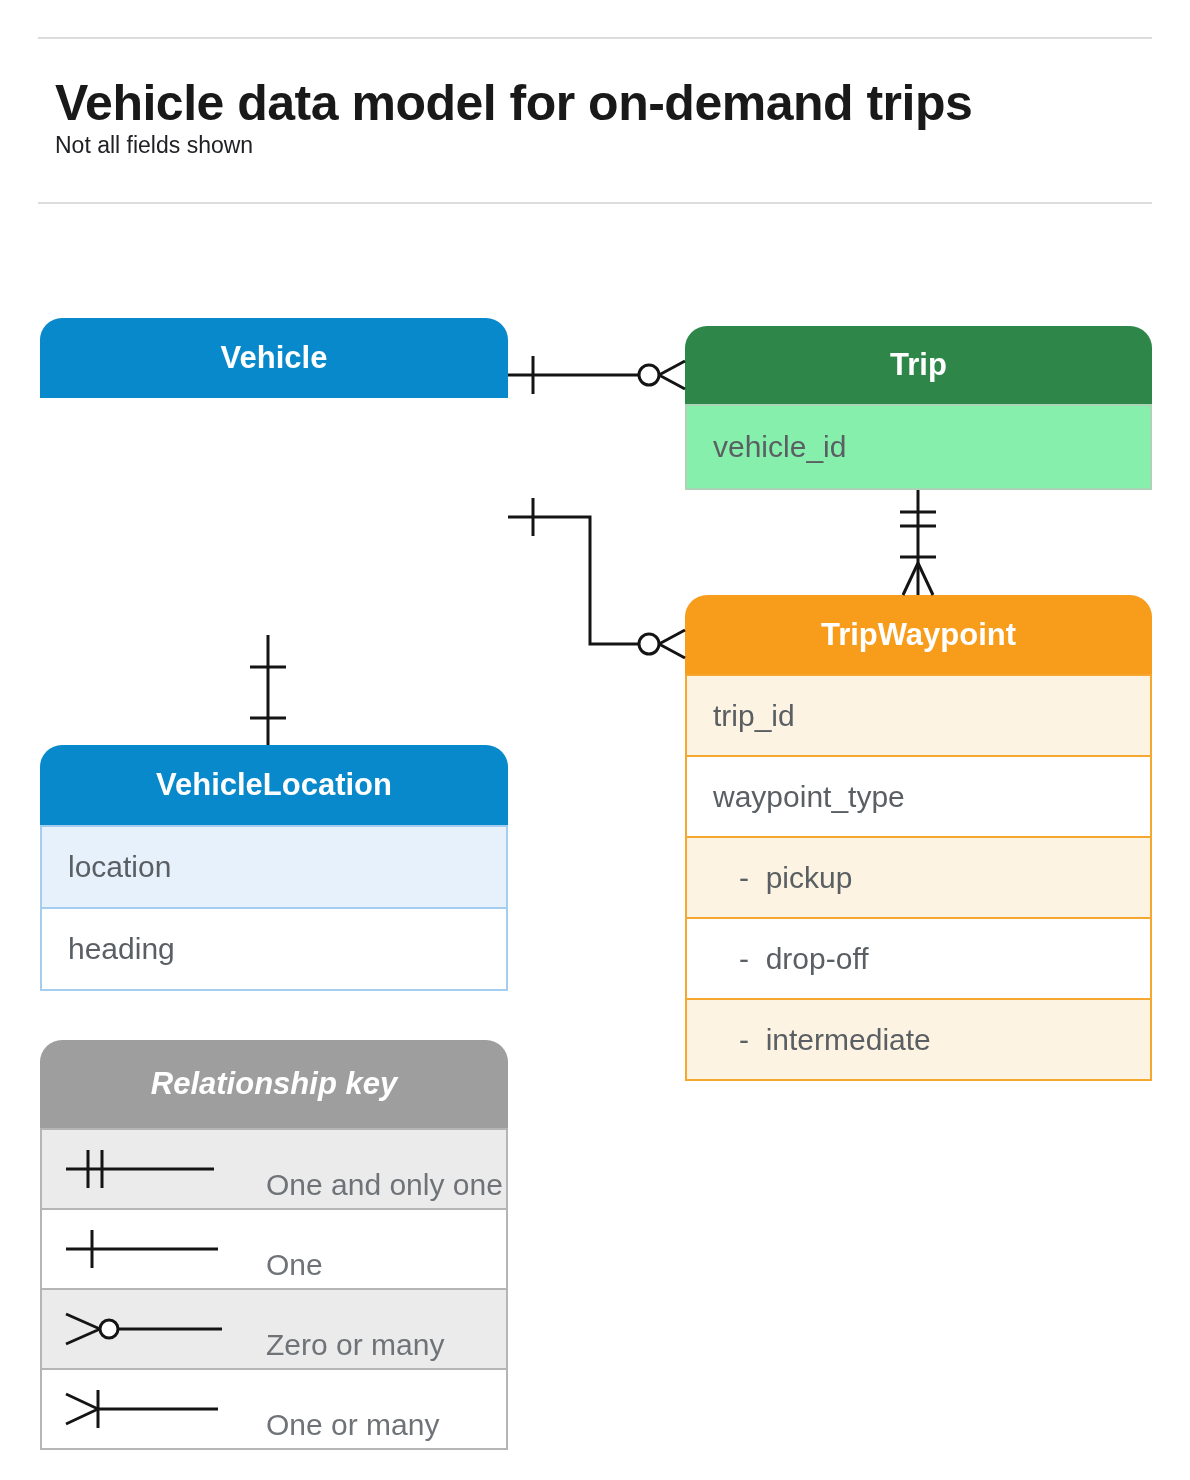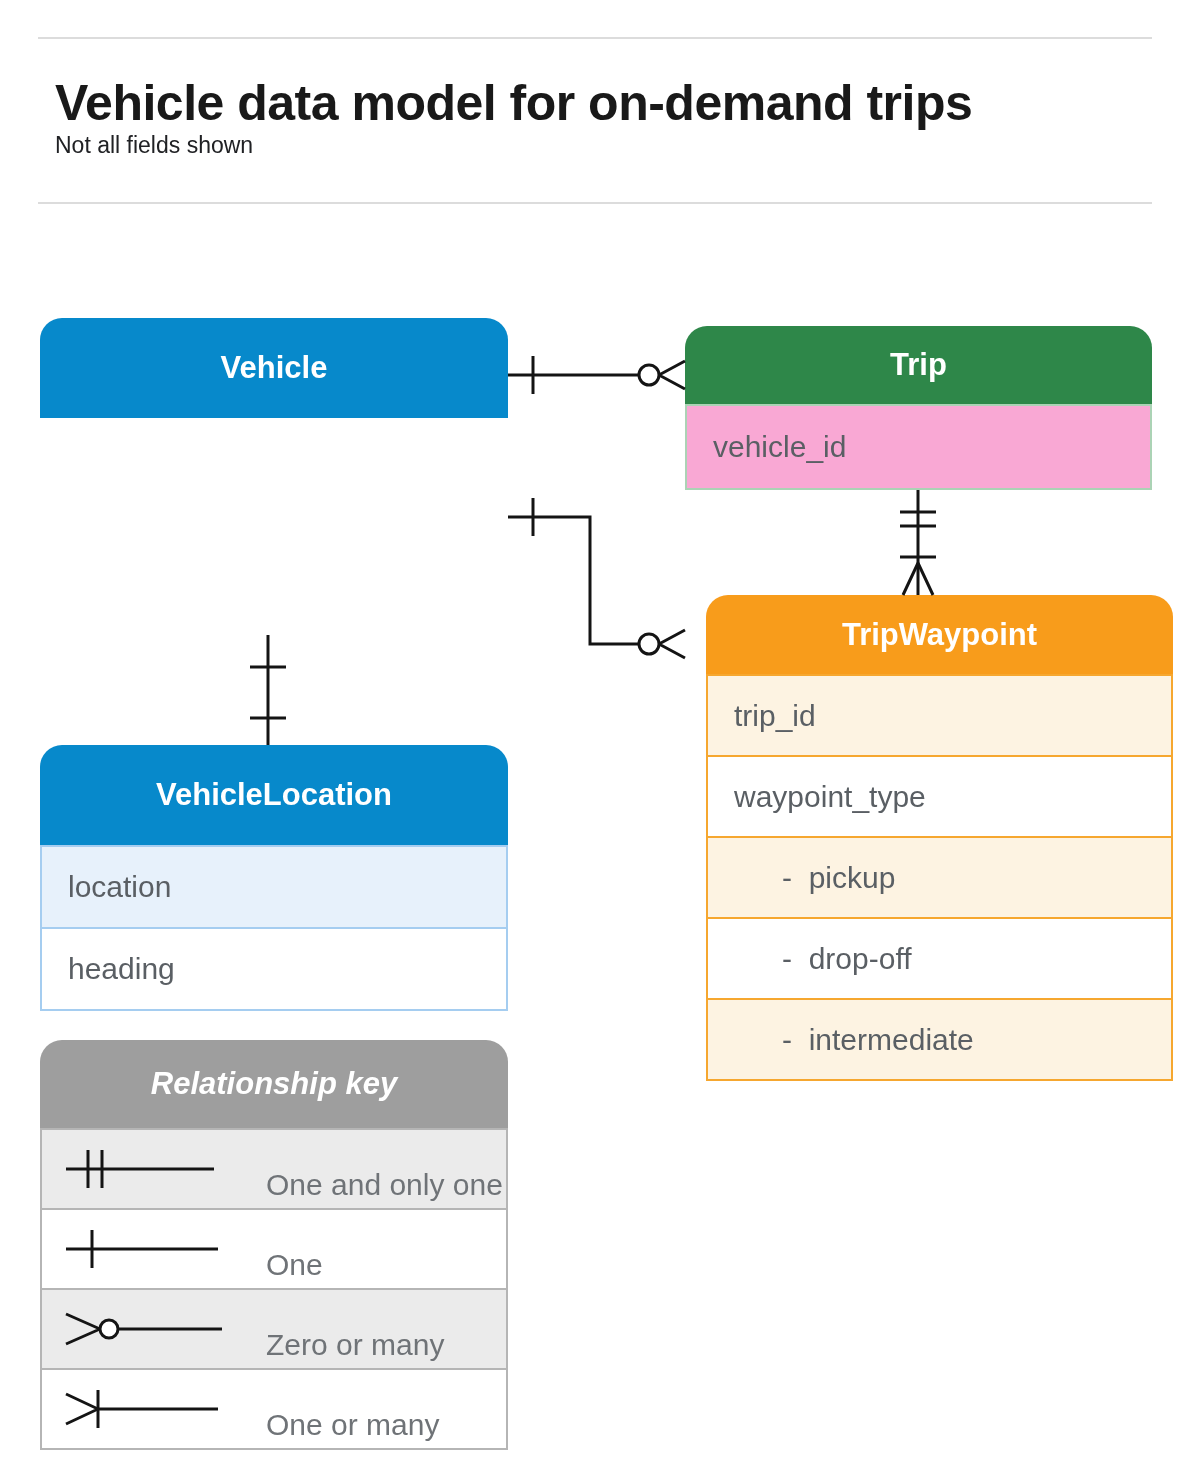--- a/index.html
+++ b/index.html
@@ -5,36 +5,36 @@
   html,body{margin:0;padding:0;background:#fff;}
   body{width:1190px;height:1480px;position:relative;overflow:hidden;
        font-family:"Liberation Sans", sans-serif;}
 
   .divider{position:absolute;left:38px;width:1114px;height:2px;background:#dcdcdc;}
   #page-title{position:absolute;left:55px;top:74px;font-size:50px;font-weight:700;color:#191919;letter-spacing:-0.5px;}
   #page-subtitle{position:absolute;left:55px;top:132px;font-size:23px;color:#202124;}
 
   
   .entity{position:absolute;}
-  .ehead{height:100px;border-radius:22px 22px 0 0;display:flex;align-items:center;justify-content:center;
+  .ehead{height:80px;border-radius:22px 22px 0 0;display:flex;align-items:center;justify-content:center;
          color:#fff;font-weight:700;font-size:31px;}
   .ebody{background:#fff;}
   .row{height:79px;display:flex;align-items:center;padding-left:26px;font-size:30px;color:#5a5f64;
        border:2px solid var(--bc);border-top:none;white-space:pre;}
   .row.first{border-top:2px solid var(--bc);}
-  .row.sub{padding-left:74px;}
+  .row.sub{padding-left:52px;}
 
   .vehicle-box{--bc:#a5cdf0;}
   .vehicle-box .ehead{background:#0789cb;}
   .vehicle-box .tint{background:#e7f1fb;}
 
   .trip-box{--bc:#abd3b5;}
   .trip-box .ehead{background:#2e8749;height:78px;}
   .trip-box .row{height:82px;}
-  .trip-box .tint{background:#f9a8d4;}
+  .trip-box .tint{background:#86efac;}
 
   .waypoint-box{--bc:#f6a72f;}
   .waypoint-box .ehead{background:#f89c1b;height:79px;}
   .waypoint-box .tint{background:#fdf3e2;text-align:center;}
 
   .key-box{--bc:#b5b5b5;}
   .key-box .ehead{background:#9e9e9e;height:88px;font-style:italic;}
   .key-box .tint{background:#ebebeb;}
   .krow{height:78px;display:flex;align-items:center;padding-left:20px;
         border:2px solid var(--bc);border-top:none;}
@@ -58,21 +58,21 @@
   <div class="ehead">Vehicle</div>
 </div>
 
 <div class="entity trip-box" style="left:685px;top:326px;width:467px">
   <div class="ehead">Trip</div>
   <div class="ebody">
     <div class="row first tint">vehicle_id</div>
   </div>
 </div>
 
-<div class="entity waypoint-box" style="left:706px;top:595px;width:467px">
+<div class="entity waypoint-box" style="left:685px;top:595px;width:467px">
   <div class="ehead">TripWaypoint</div>
   <div class="ebody">
     <div class="row first tint">trip_id</div>
     <div class="row">waypoint_type</div>
     <div class="row tint sub">-  pickup</div>
     <div class="row sub">-  drop-off</div>
     <div class="row tint sub">-  intermediate</div>
   </div>
 </div>
 

